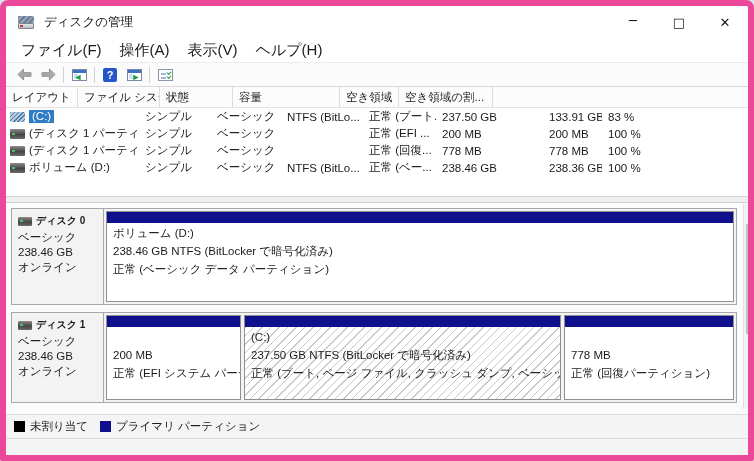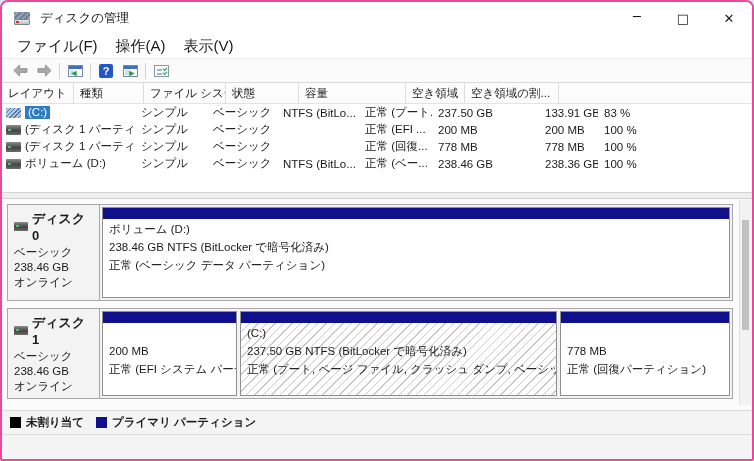--- a/index.html
+++ b/index.html
@@ -1,19 +1,19 @@
 <!DOCTYPE html>
 <html><head>
 <meta charset="utf-8">
 <style>
   * { margin:0; padding:0; box-sizing:border-box; }
   html,body { background:#d8e4f2; font-family:"Liberation Sans","DejaVu Sans",sans-serif; }
   .window{
     position:relative; width:754px; height:461px; background:#ffffff;
-    border:2px solid #ec4899; border-radius:8px 8px 2px 2px; overflow:hidden;
+    border:6px solid #ec4899; border-radius:8px 8px 2px 2px; overflow:hidden;
     font-size:12px; color:#1a1a1a;
   }
   
   .titlebar{ height:32px; display:flex; align-items:center; background:#ffffff; }
   .title-icon{ width:18px; height:16px; margin:0 8px 0 12px; position:relative; }
   .title-icon .case{ position:absolute; left:0; top:2px; width:16px; height:7px;
     background:repeating-linear-gradient(135deg,#6f7f95 0 2px,#93a3b8 2px 4px); border-radius:1px;}
   .title-icon .tray{ position:absolute; left:0; top:9px; width:16px; height:6px;
     background:linear-gradient(#e8e8e8,#b9bec6); border:1px solid #7d848e; border-radius:1px;}
   .title-icon .led{ position:absolute; left:2px; top:11px; width:3px; height:2px; background:#c23a2b;}
@@ -63,42 +63,42 @@
   .sel-label{ background:#2e7bc6; color:#fff; padding:0 3px 1px 3px; }
   
   .splitter{ height:7px; background:#efefef; border-top:1px solid #d5d5d5; border-bottom:1px solid #cfcfcf; }
   
   .lowerpane{ position:relative; height:211px; background:#fbfbfb; }
   .disk-group{ position:absolute; left:5px; width:726px; display:flex;
     border:1px solid #a8a8a8; background:#f3f3f3; }
   .disk-group.g0{ top:5px; height:97px; }
   .disk-group.g1{ top:109px; height:91px; }
   .disk-label{ width:92px; border-right:1px solid #a8a8a8; padding:5px 4px 0 6px; }
-  .disk-name{ display:flex; align-items:center; gap:4px; font-weight:bold; font-size:13px; margin-bottom:2px; }
+  .disk-name{ display:flex; align-items:center; gap:4px; font-weight:bold; font-size:10px; margin-bottom:2px; }
   .disk-name .vol-icon{ width:14px; height:9px; }
   .disk-name .vol-icon::after{ left:2px; top:3px; }
   .disk-meta{ font-size:11.5px; line-height:15px; }
   .part-area{ flex:1; display:flex; gap:3px; padding:2px; }
   .part{ border:1px solid #8f8f8f; background:#fff; display:flex; flex-direction:column; overflow:hidden; }
   .part .bar{ height:11px; background:#10108c; flex:none; }
   .part .ptext{ padding:3px 5px 0 6px; font-size:11.5px; line-height:15px; white-space:nowrap; overflow:hidden; }
   .part.fill{ flex:1; }
   .part.p-efi{ width:135px; flex:none; }
   .part.p-c{ width:317px; flex:none; }
   .part.p-c .pbody{ flex:1;
     background-image:repeating-linear-gradient(135deg,#c9c9c9 0 1px,transparent 1px 6px); }
   .pbody{ flex:1; }
   
   .vscroll{ position:absolute; left:737px; top:1px; width:12px; height:205px;
     background:#f2f2f2; border-left:1px solid #e0e0e0; }
   .vscroll .thumb{ position:absolute; left:2px; right:2px; top:20px; height:110px; background:#c1c1c1; }
   
   .legendbar{ height:24px; background:#f4f4f4; border-top:1px solid #dadada;
     display:flex; align-items:center; padding-left:8px; gap:6px; }
-  .legend-item{ display:flex; align-items:center; gap:5px; margin-right:6px;font-weight:bold; }
+  .legend-item{ display:flex; align-items:center; gap:5px; margin-right:6px; }
   .swatch{ width:11px; height:11px; flex:none; }
   .legend-label{ font-size:11.5px; }
   .statusbar{ height:29px; background:#f4f4f4; border-top:1px solid #dcdcdc; }
 </style>
 </head>
 <body>
 
 <div class="window">
 
   <div class="titlebar">
@@ -118,20 +118,21 @@
       <div class="caption-btn">
           <span>✕</span>
         </div>
     </div>
   </div>
 
   <div class="menubar">
     <div class="menu-item">ファイル(F)</div>
     <div class="menu-item">操作(A)</div>
     <div class="menu-item">表示(V)</div>
+    <div class="menu-item">ヘルプ(H)</div>
   </div>
 
   <div class="toolbar">
     <div class="tb-btn">
       <svg class="arrowicon" viewBox="0 0 16 14">
           <path d="M7 1 L1 7 L7 13 L7 9 H15 V5 H7 Z"></path>
         </svg>
     </div>
     <div class="tb-btn">
       <svg class="arrowicon" viewBox="0 0 16 14">
@@ -164,21 +165,20 @@
           <div class="r2"></div>
           <div class="ck1"></div>
           <div class="ck2"></div>
       </div>
     </div>
   </div>
 
   <div class="listpane">
     <div class="lv-header">
       <div class="lv-h c1">レイアウト</div>
-      <div class="lv-h c2">種類</div>
       <div class="lv-h c3">ファイル システム</div>
       <div class="lv-h c4">状態</div>
       <div class="lv-h c5">容量</div>
       <div class="lv-h c6">空き領域</div>
       <div class="lv-h c7">空き領域の割...</div>
       <div class="lv-h c8"></div>
     </div>
 
     <div class="lv-row">
       <div class="lv-c c0 volcell">

